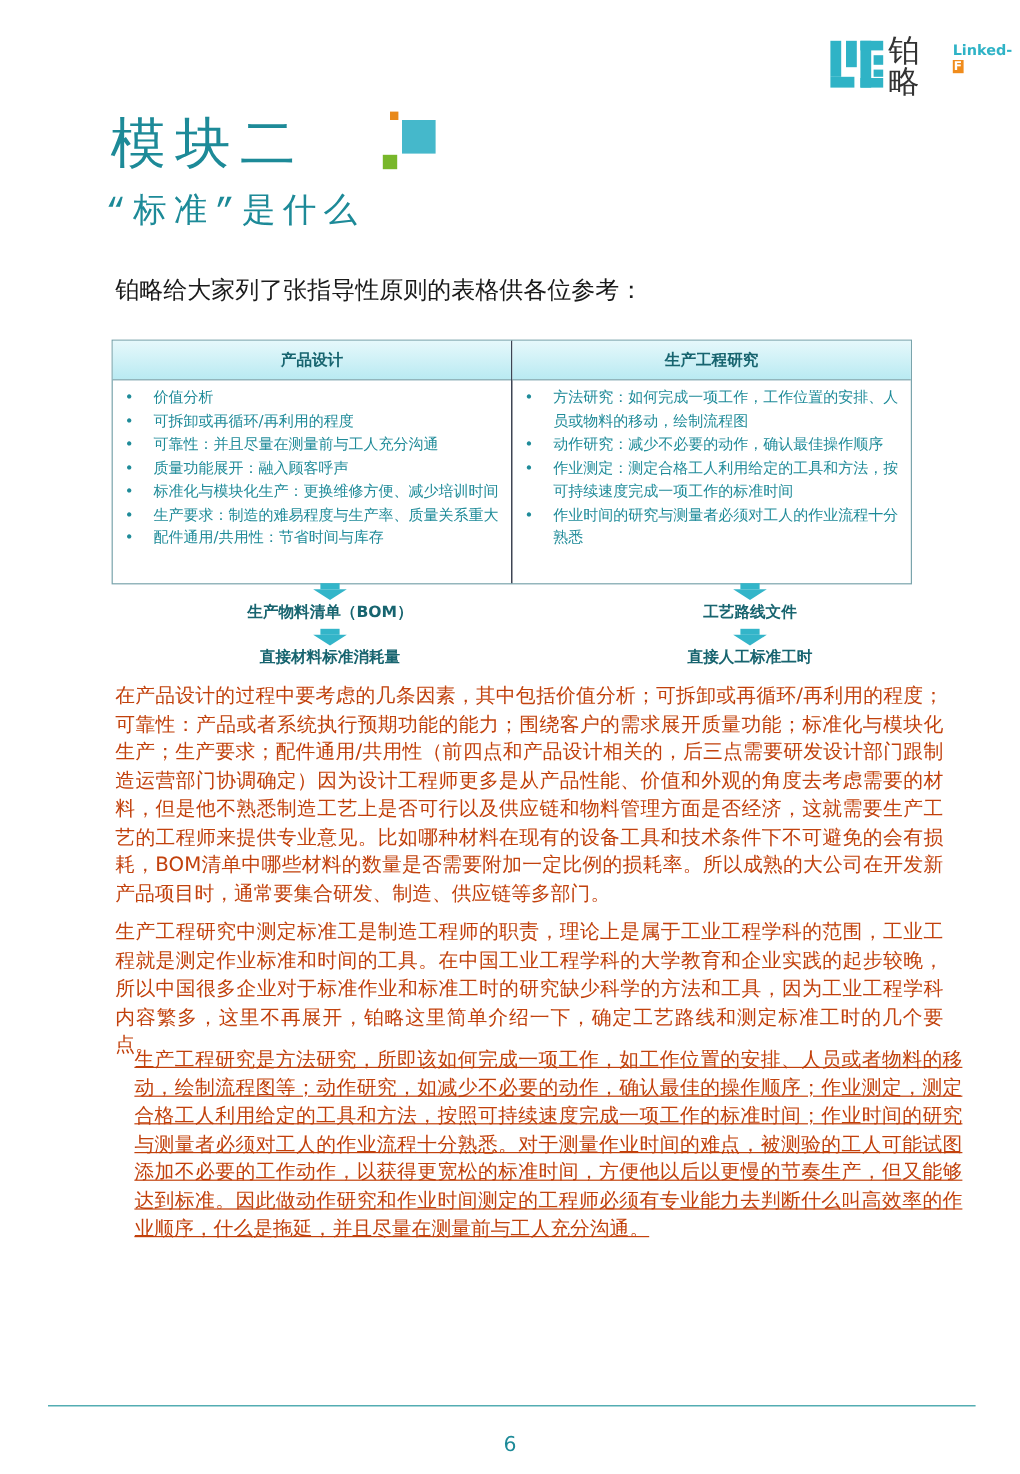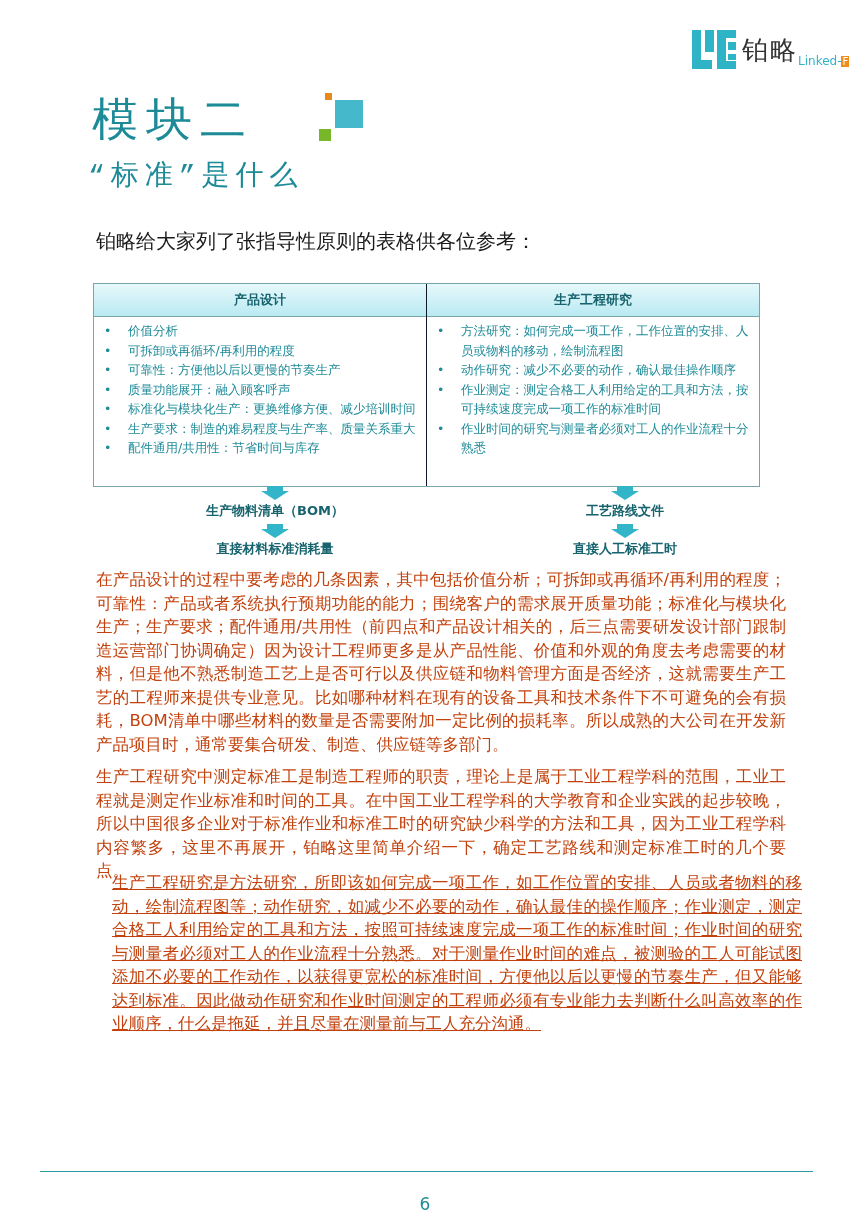--- a/index.html
+++ b/index.html
@@ -3,21 +3,21 @@
 <meta charset="utf-8">
 <style>
   html, body { margin: 0; padding: 0; background: #ffffff; }
   body { width: 850px; height: 1228px; position: relative; overflow: hidden; font-family: "DejaVu Sans", "Liberation Sans", sans-serif; color: #1a1a1a; }
 
   .logo { position: absolute; left: 692px; top: 30px; display: flex; align-items: center; gap: 6px; }
   .logo-mark { width: 44px; height: 44px; position: relative; }
   .logo-mark span { position: absolute; background: #2fb3c6; }
   .logo-text { display: flex; flex-direction: row; line-height: 1; }
   .logo-cn { font-size: 26px; color: #333; letter-spacing: 2px; }
-  .logo-en { font-size: 12px; color: #2fb3c6; font-weight: normal; margin-top: 18px; }
+  .logo-en { font-size: 12px; color: #2fb3c6; font-weight: bold; margin-top: 6px; }
   .logo-en .f { background: #f08c1c; color: #fff; padding: 0 1px; font-size: 10px; }
 
   .title { position: absolute; left: 92px; top: 100px; font-family: Liberation Mono, monospace; color: #1d8a98; }
   .title-main { font-size: 46px; letter-spacing: 8px; line-height: 1; }
   .title-sub { font-size: 28px; letter-spacing: 6px; margin-top: 10px; margin-left: -4px; }
 
   .deco { position: absolute; }
   .deco-orange { left: 325px; top: 93px; width: 7px; height: 7px; background: #e8891a; }
   .deco-teal { left: 335px; top: 100px; width: 28px; height: 28px; background: #45b8cb; }
   .deco-green { left: 319px; top: 129px; width: 12px; height: 12px; background: #78b72a; }
@@ -74,21 +74,21 @@
 
 <div class="intro">铂略给大家列了张指导性原则的表格供各位参考：</div>
 
 <div class="table">
   <div class="col">
     <div class="col-head">产品设计</div>
     <div class="col-body">
       <ul>
         <li>价值分析</li>
         <li>可拆卸或再循环/再利用的程度</li>
-        <li>可靠性：方便他以后以更慢的节奏生产</li>
+        <li>可靠性：并且尽量在测量前与工人充分沟通</li>
         <li>质量功能展开：融入顾客呼声</li>
         <li>标准化与模块化生产：更换维修方便、减少培训时间</li>
         <li>生产要求：制造的难易程度与生产率、质量关系重大</li>
         <li>配件通用/共用性：节省时间与库存</li>
       </ul>
     </div>
   </div>
   <div class="col">
     <div class="col-head">生产工程研究</div>
     <div class="col-body">

